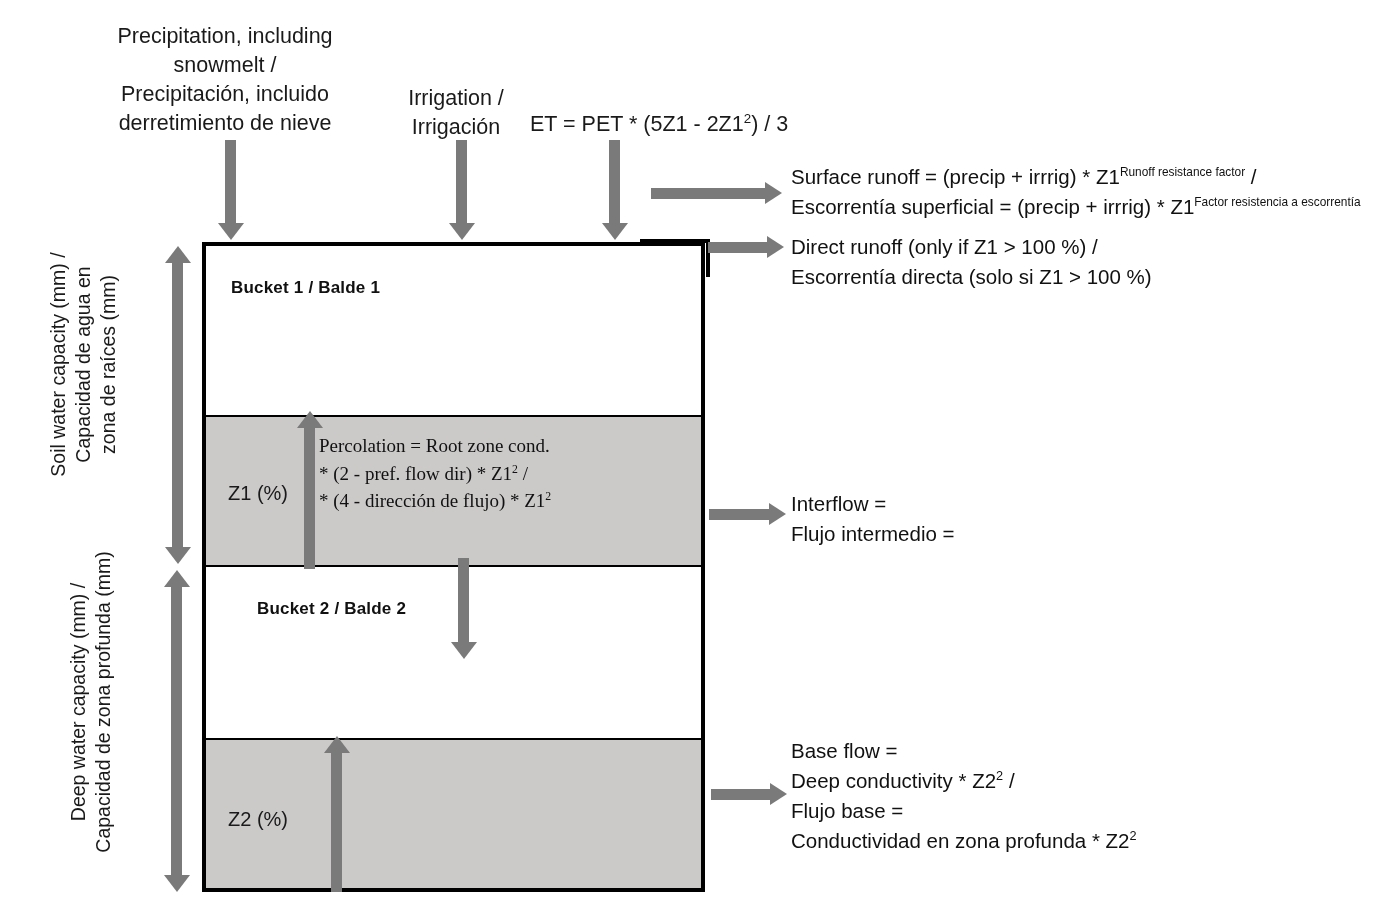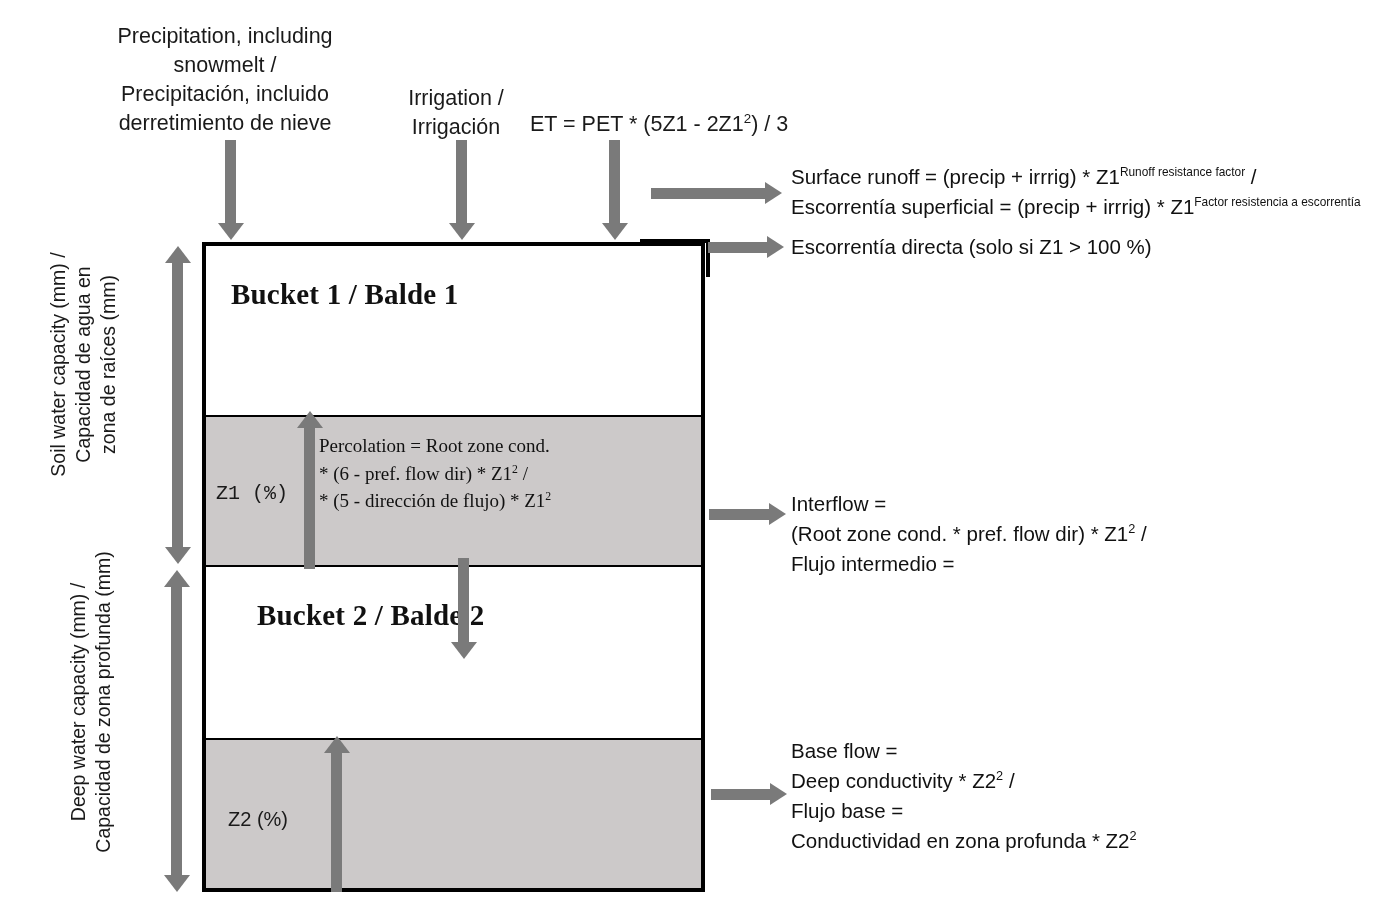--- a/index.html
+++ b/index.html
@@ -35,26 +35,25 @@
     white-space: nowrap;
   }
   .outflow-block {
     font-size: 20.5px;
     line-height: 30px;
     color: #111111;
     white-space: nowrap;
   }
   .outflow-block .ln { display: block; }
   .bucket-title {
-    font-size: 29px;
+    font-size: 17px;
     font-weight: bold;
     letter-spacing: 0.2px;
     color: #111111;
     white-space: nowrap;
-    font-family: Liberation Serif, serif;
   }
   .zlabel {
     font-size: 20px;
     color: #1a1a1a;
     white-space: nowrap;
   }
   .perc-block {
     font-size: 19px;
     line-height: 27.5px;
     color: #111111;
@@ -148,26 +147,26 @@
     <div class="head-down" style="left:0; top:83px;"></div>
   </div>
 
   <div class="abs" id="bucket-box">
 
     <div class="abs" style="left:0; top:0; width:495px; height:169px; background:#ffffff;">
       <div class="abs bucket-title" style="left:25px; top:32px;">Bucket 1 / Balde 1</div>
     </div>
 
     <div class="abs band-gray hairline-top hairline-bottom" style="left:0; top:169px; width:495px; height:152px;">
-      <div class="abs zlabel" style="left:10px; top:65px;font-family:Liberation Mono, monospace;">Z1 (%)</div>
+      <div class="abs zlabel" style="left:22px; top:65px;">Z1 (%)</div>
 
       <div class="abs perc-block" style="left:113px; top:15px;">
         <span class="ln">Percolation = Root zone cond.</span>
-        <span class="ln"><span>* (6 - pref. flow dir) * Z1</span><sup>2</sup><span> /</span></span>
-        <span class="ln"><span>* (5 - dirección de flujo) * Z1</span><sup>2</sup></span>
+        <span class="ln"><span>* (2 - pref. flow dir) * Z1</span><sup>2</sup><span> /</span></span>
+        <span class="ln"><span>* (4 - dirección de flujo) * Z1</span><sup>2</sup></span>
       </div>
     </div>
 
     <div class="abs" style="left:0; top:321px; width:495px; height:171px; background:#ffffff;">
       <div class="abs bucket-title" style="left:25px; top:32px;margin-left:26px;">Bucket 2 / Balde 2</div>
     </div>
 
     <div class="abs band-gray hairline-top" style="left:0; top:492px; width:495px; height:150px;text-align:center;">
       <div class="abs zlabel" style="left:22px; top:68px;">Z2 (%)</div>
     </div>
@@ -209,26 +208,26 @@
     <div class="h-shaft" style="left:0; top:6px; width:62px;"></div>
     <div class="head-right" style="left:59px; top:0;"></div>
   </div>
 
   <div class="abs outflow-block" style="left:791px; top:162px;">
     <span class="ln"><span>Surface runoff = (precip + irrrig) * Z1</span><sup class="small-word">Runoff resistance factor</sup><span> /</span></span>
     <span class="ln"><span>Escorrentía superficial = (precip + irrrig) * Z1</span><sup class="small-word">Factor resistencia a escorrentía</sup></span>
   </div>
 
   <div class="abs outflow-block" style="left:791px; top:232px;">
+    <span class="ln">Direct runoff (only if Z1 &gt; 100 %) /</span>
     <span class="ln">Escorrentía directa (solo si Z1 &gt; 100 %)</span>
   </div>
 
   <div class="abs outflow-block" style="left:791px; top:489px;">
     <span class="ln">Interflow =</span>
-    <span class="ln"><span>(Root zone cond. * pref. flow dir) * Z1</span><sup>2</sup><span> /</span></span>
     <span class="ln">Flujo intermedio =</span>
   </div>
 
   <div class="abs outflow-block" style="left:791px; top:736px;">
     <span class="ln">Base flow =</span>
     <span class="ln"><span>Deep conductivity * Z2</span><sup>2</sup><span> /</span></span>
     <span class="ln">Flujo base =</span>
     <span class="ln"><span>Conductividad en zona profunda * Z2</span><sup>2</sup></span>
   </div>
 

